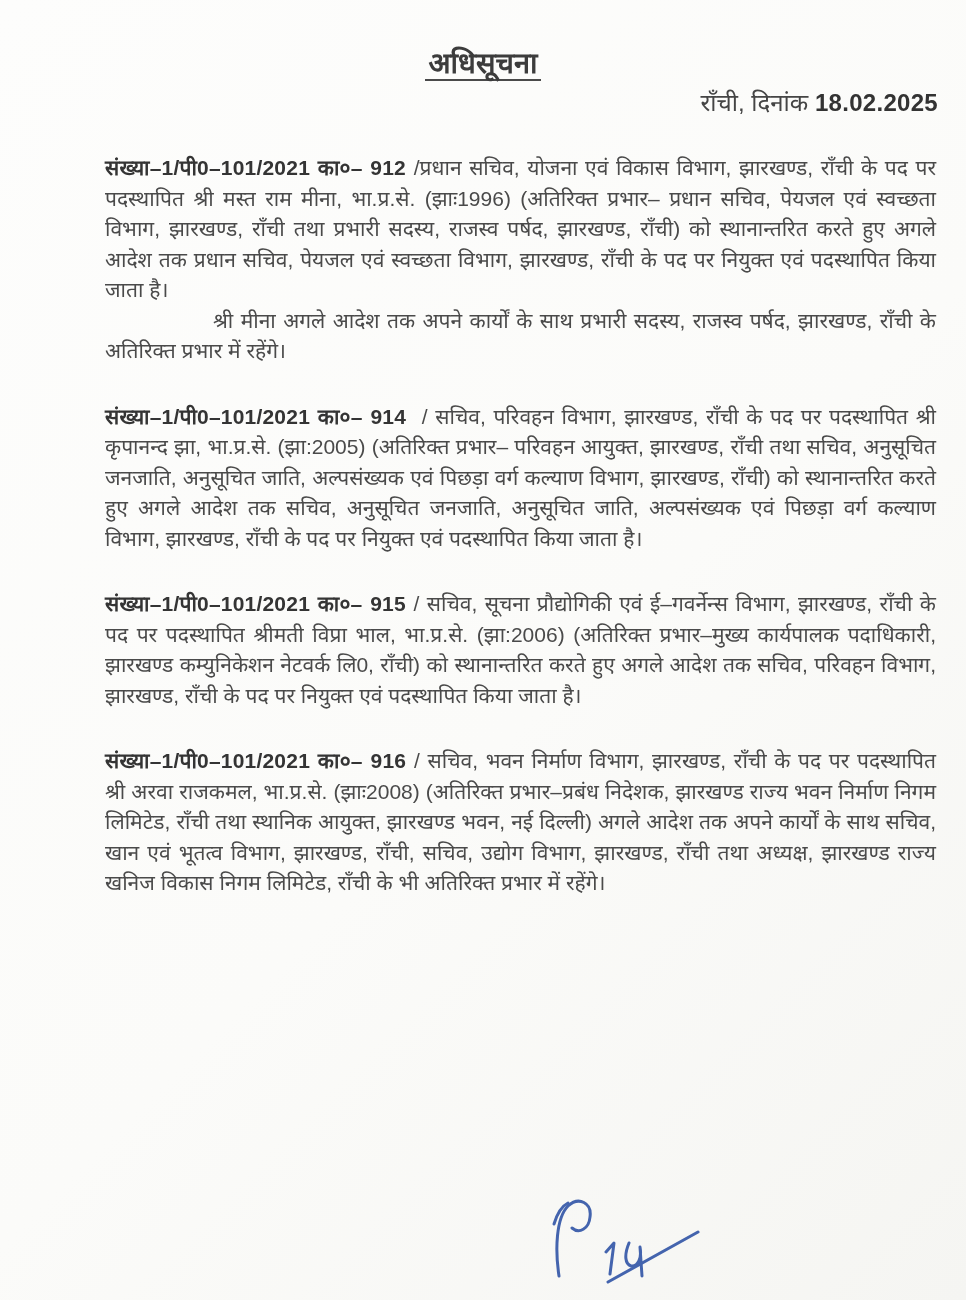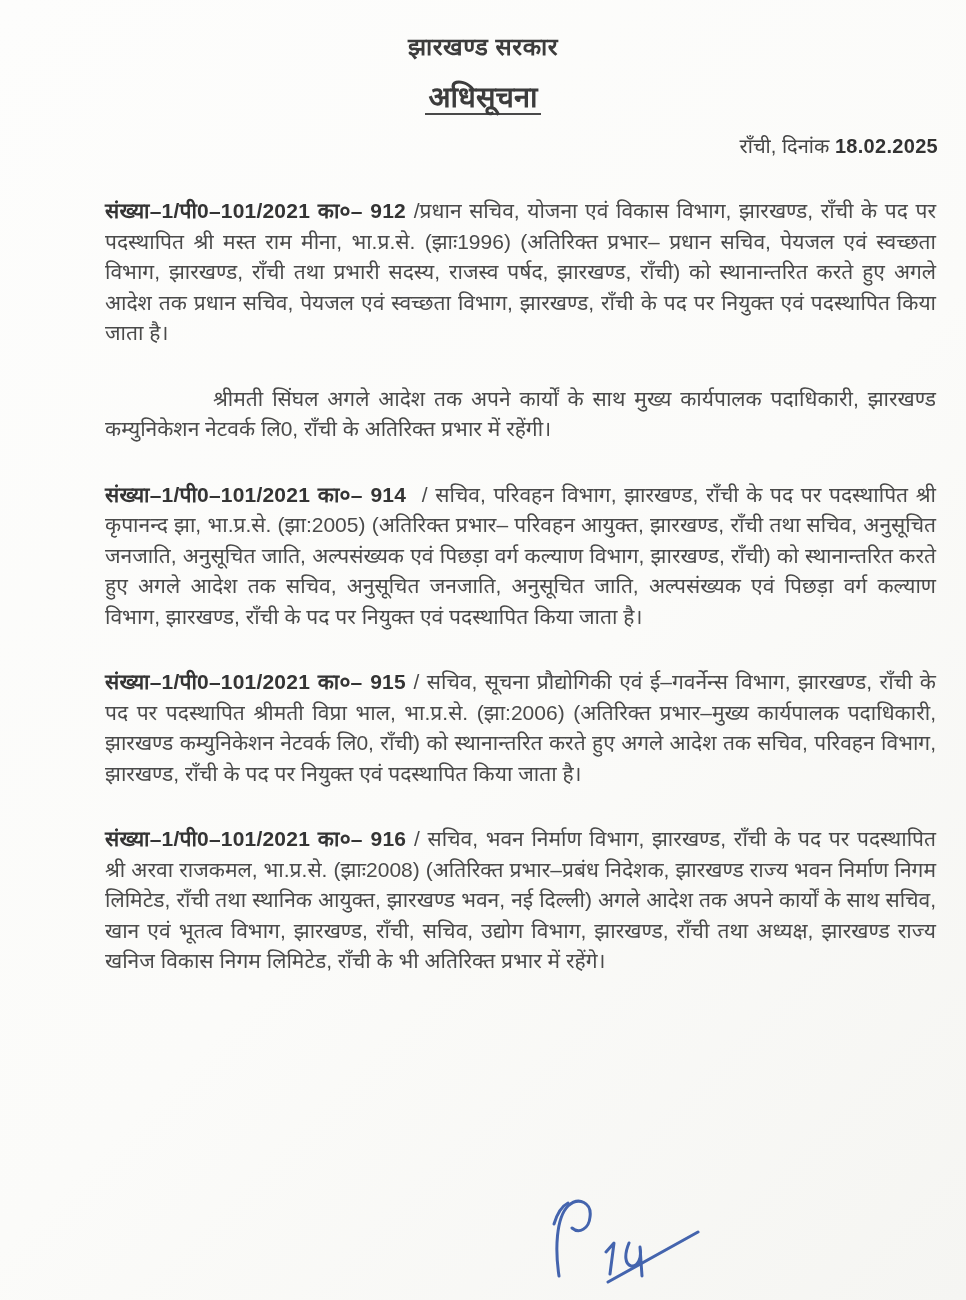--- a/index.html
+++ b/index.html
@@ -31,24 +31,24 @@
     font-size: 29px;
     line-height: 30px;
     font-weight: bold;
     color: #3c3c3c;
     border-bottom: 2px solid #4a4a4a;
     padding: 0 3px 1px 3px;
   }
   .dateline {
     text-align: right;
     padding-right: 28px;
-    font-size: 20px;
+    font-size: 24px;
     line-height: 30px;
     color: #454545;
-    margin-top: 16px;
+    margin-top: 7px;
   }
   .dateline b { color: #333333; font-weight: bold; letter-spacing: 0.3px; }
   .content {
     margin: 26px 30px 0 105px;
     font-size: 21px;
     line-height: 30.5px;
     text-align: justify;
     color: #4a4a4a;
   }
   .order-block { margin-bottom: 30px; margin-top: 35px; }
@@ -65,39 +65,38 @@
     left: 548px; top: 1192px;
     width: 190px; height: 95px;
   }
   .signature svg { width: 100%; height: 100%; }
 </style>
 </head>
 <body>
 
 <div class="page">
 
-  <div class="gov-line center">झारखण्ड सरकार</div>
 
   <div class="title-wrap">
     <span class="notif-title">अधिसूचना</span>
   </div>
 
   <div class="dateline">
     <span>राँची, दिनांक</span>
     <b>18.02.2025</b>
   </div>
 
   <div class="content">
 
     <div class="order-block">
       <p><strong class="ref">संख्या–1/पी0–101/2021 का०– 912 </strong><span>/प्रधान सचिव, योजना एवं विकास विभाग, झारखण्ड, राँची के पद पर पदस्थापित श्री मस्त राम मीना, भा.प्र.से. (झाः1996) (अतिरिक्त प्रभार– प्रधान सचिव, पेयजल एवं स्वच्छता विभाग, झारखण्ड, राँची तथा प्रभारी सदस्य, राजस्व पर्षद, झारखण्ड, राँची) को स्थानान्तरित करते हुए अगले आदेश तक प्रधान सचिव, पेयजल एवं स्वच्छता विभाग, झारखण्ड, राँची के पद पर नियुक्त एवं पदस्थापित किया जाता है।</span></p>
+      <p class="order-cont">श्री मीना अगले आदेश तक अपने कार्यों के साथ प्रभारी सदस्य, राजस्व पर्षद, झारखण्ड, राँची के अतिरिक्त प्रभार में रहेंगे।</p>
     </div>
 
     <div class="order-block">
-      <p class="order-cont">श्रीमती सिंघल अगले आदेश तक अपने कार्यों के साथ मुख्य कार्यपालक पदाधिकारी, झारखण्ड कम्युनिकेशन नेटवर्क लि0, राँची के अतिरिक्त प्रभार में रहेंगी।</p>
     </div>
 
     <div class="order-block">
       <p><strong class="ref">संख्या–1/पी0–101/2021 का०– 914  </strong><span>/ सचिव, परिवहन विभाग, झारखण्ड, राँची के पद पर पदस्थापित श्री कृपानन्द झा, भा.प्र.से. (झा:2005) (अतिरिक्त प्रभार– परिवहन आयुक्त, झारखण्ड, राँची तथा सचिव, अनुसूचित जनजाति, अनुसूचित जाति, अल्पसंख्यक एवं पिछड़ा वर्ग कल्याण विभाग, झारखण्ड, राँची) को स्थानान्तरित करते हुए अगले आदेश तक सचिव, अनुसूचित जनजाति, अनुसूचित जाति, अल्पसंख्यक एवं पिछड़ा वर्ग कल्याण विभाग, झारखण्ड, राँची के पद पर नियुक्त एवं पदस्थापित किया जाता है।</span></p>
     </div>
 
     <div class="order-block">
       <p><strong class="ref">संख्या–1/पी0–101/2021 का०– 915 </strong><span>/ सचिव, सूचना प्रौद्योगिकी एवं ई–गवर्नेन्स विभाग, झारखण्ड, राँची के पद पर पदस्थापित श्रीमती विप्रा भाल, भा.प्र.से. (झा:2006) (अतिरिक्त प्रभार–मुख्य कार्यपालक पदाधिकारी, झारखण्ड कम्युनिकेशन नेटवर्क लि0, राँची) को स्थानान्तरित करते हुए अगले आदेश तक सचिव, परिवहन विभाग, झारखण्ड, राँची के पद पर नियुक्त एवं पदस्थापित किया जाता है।</span></p>
     </div>
 

